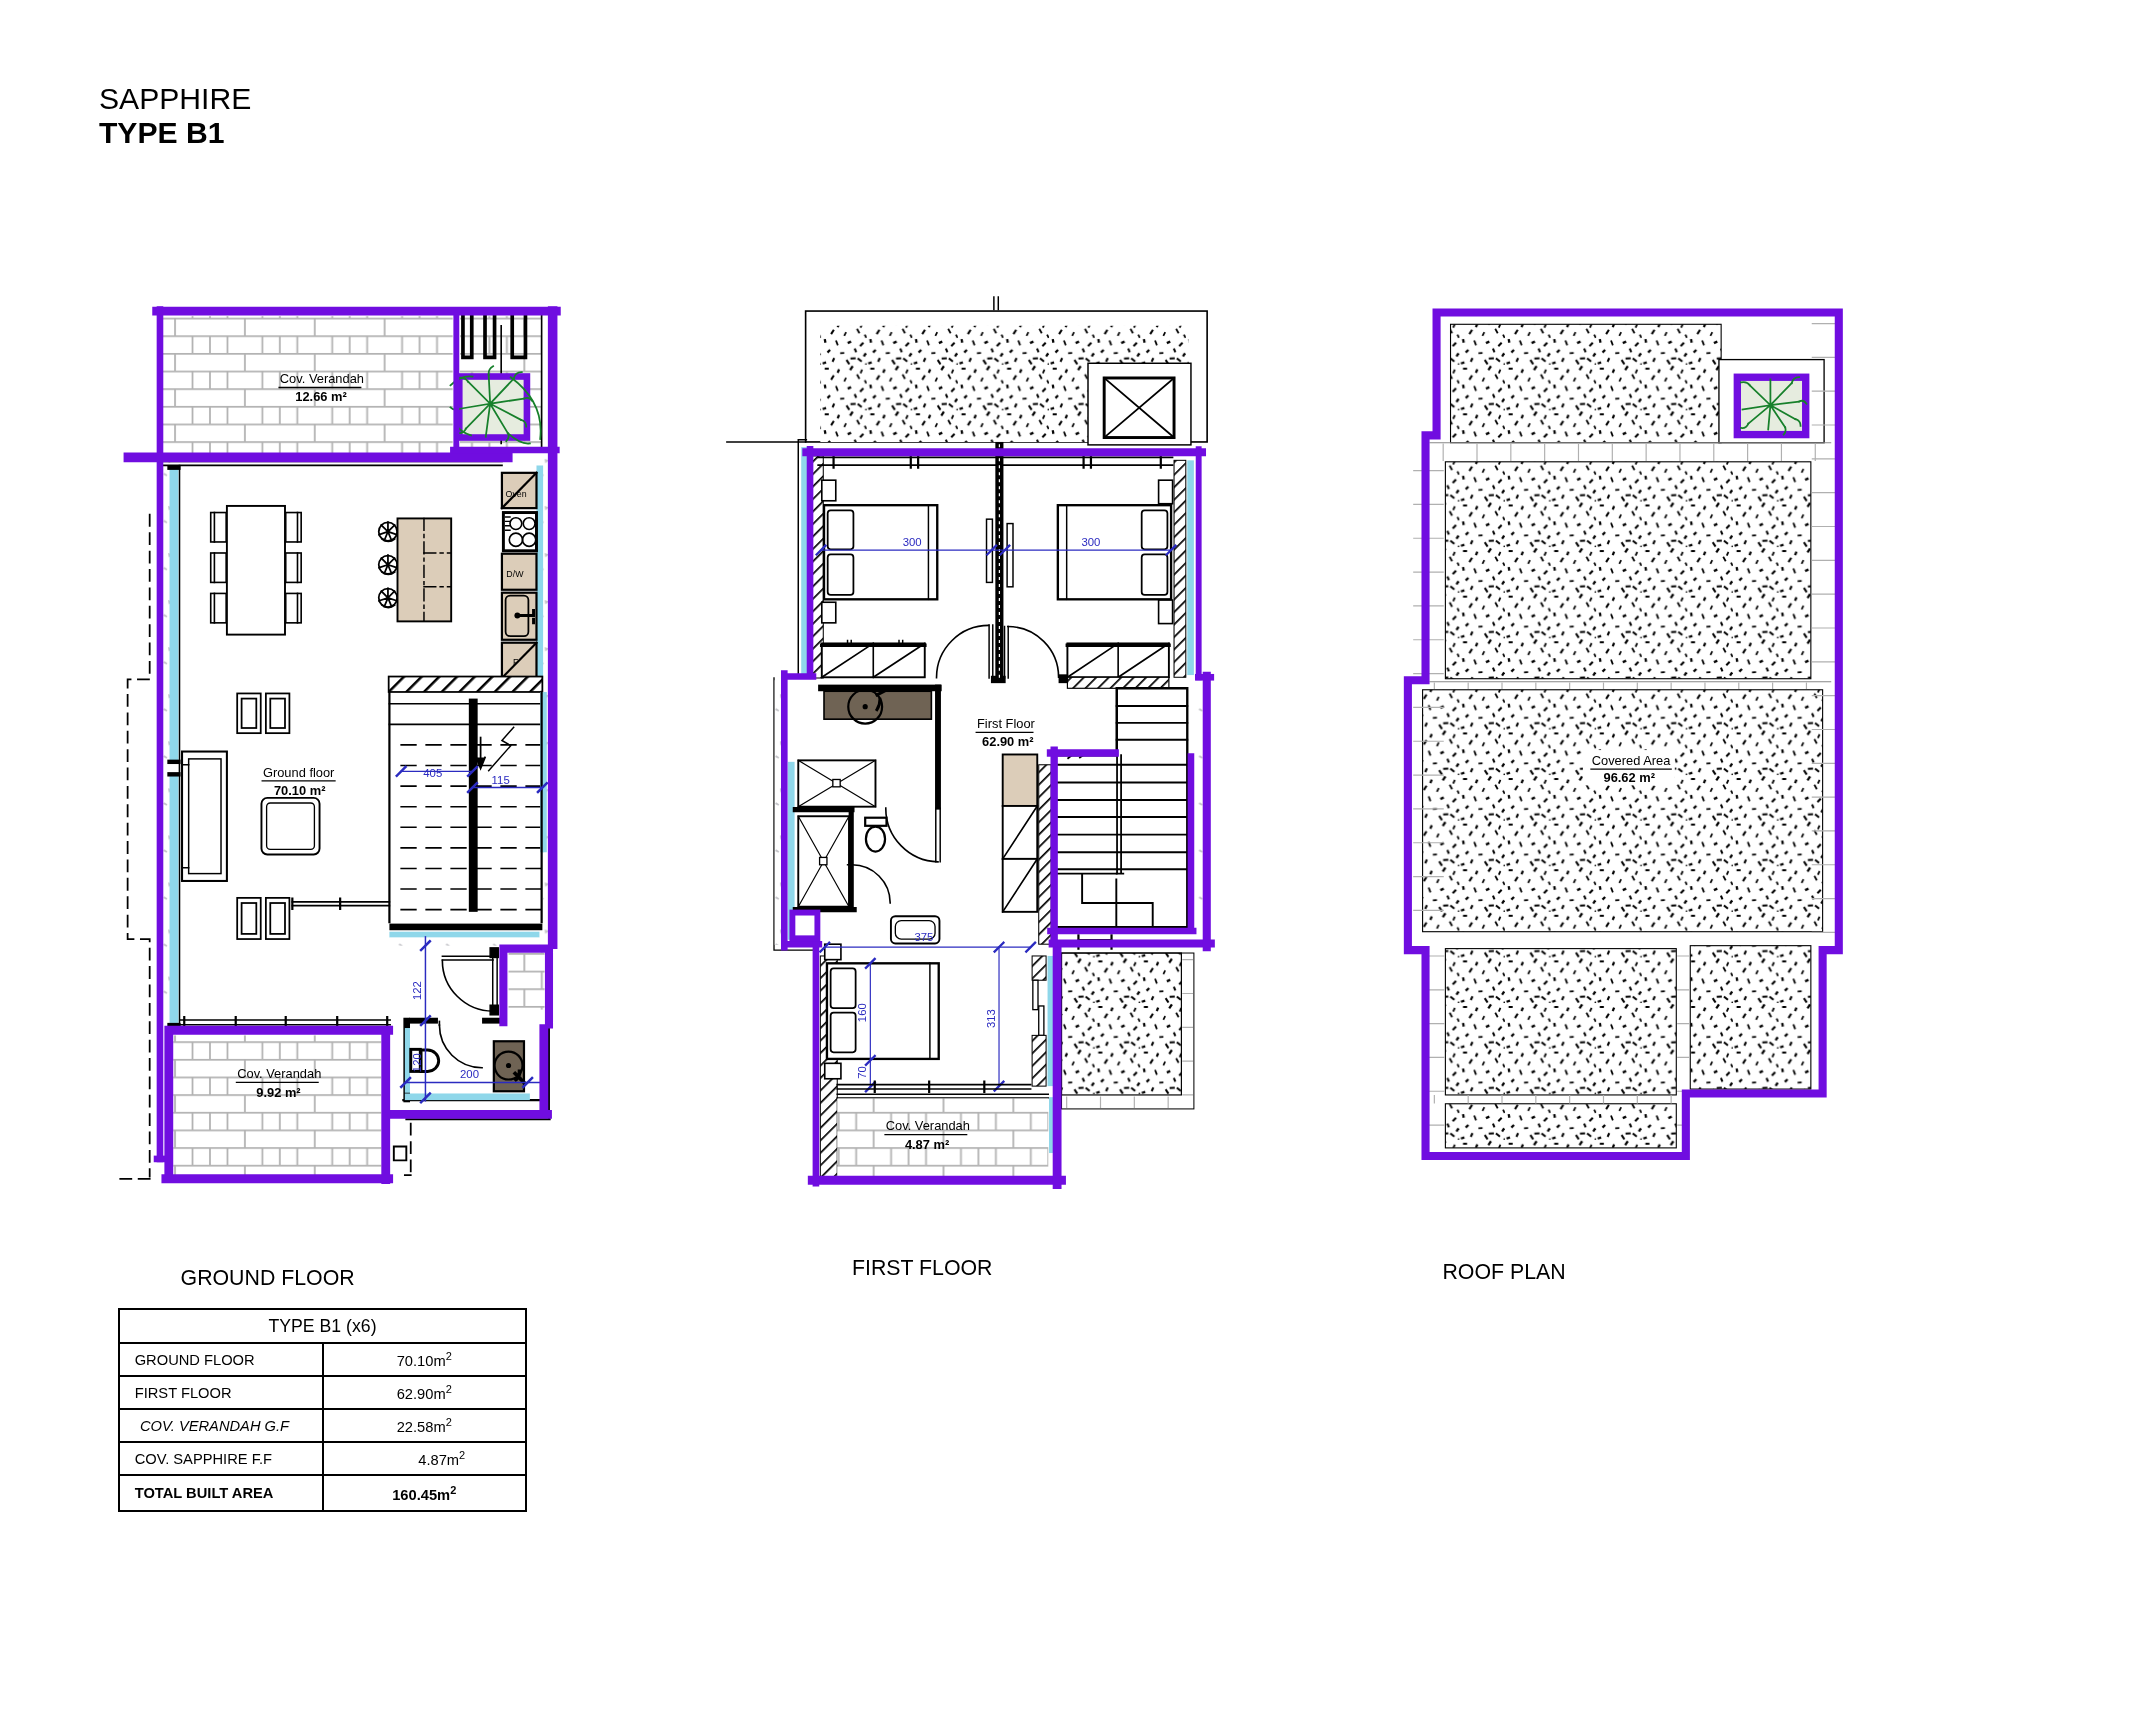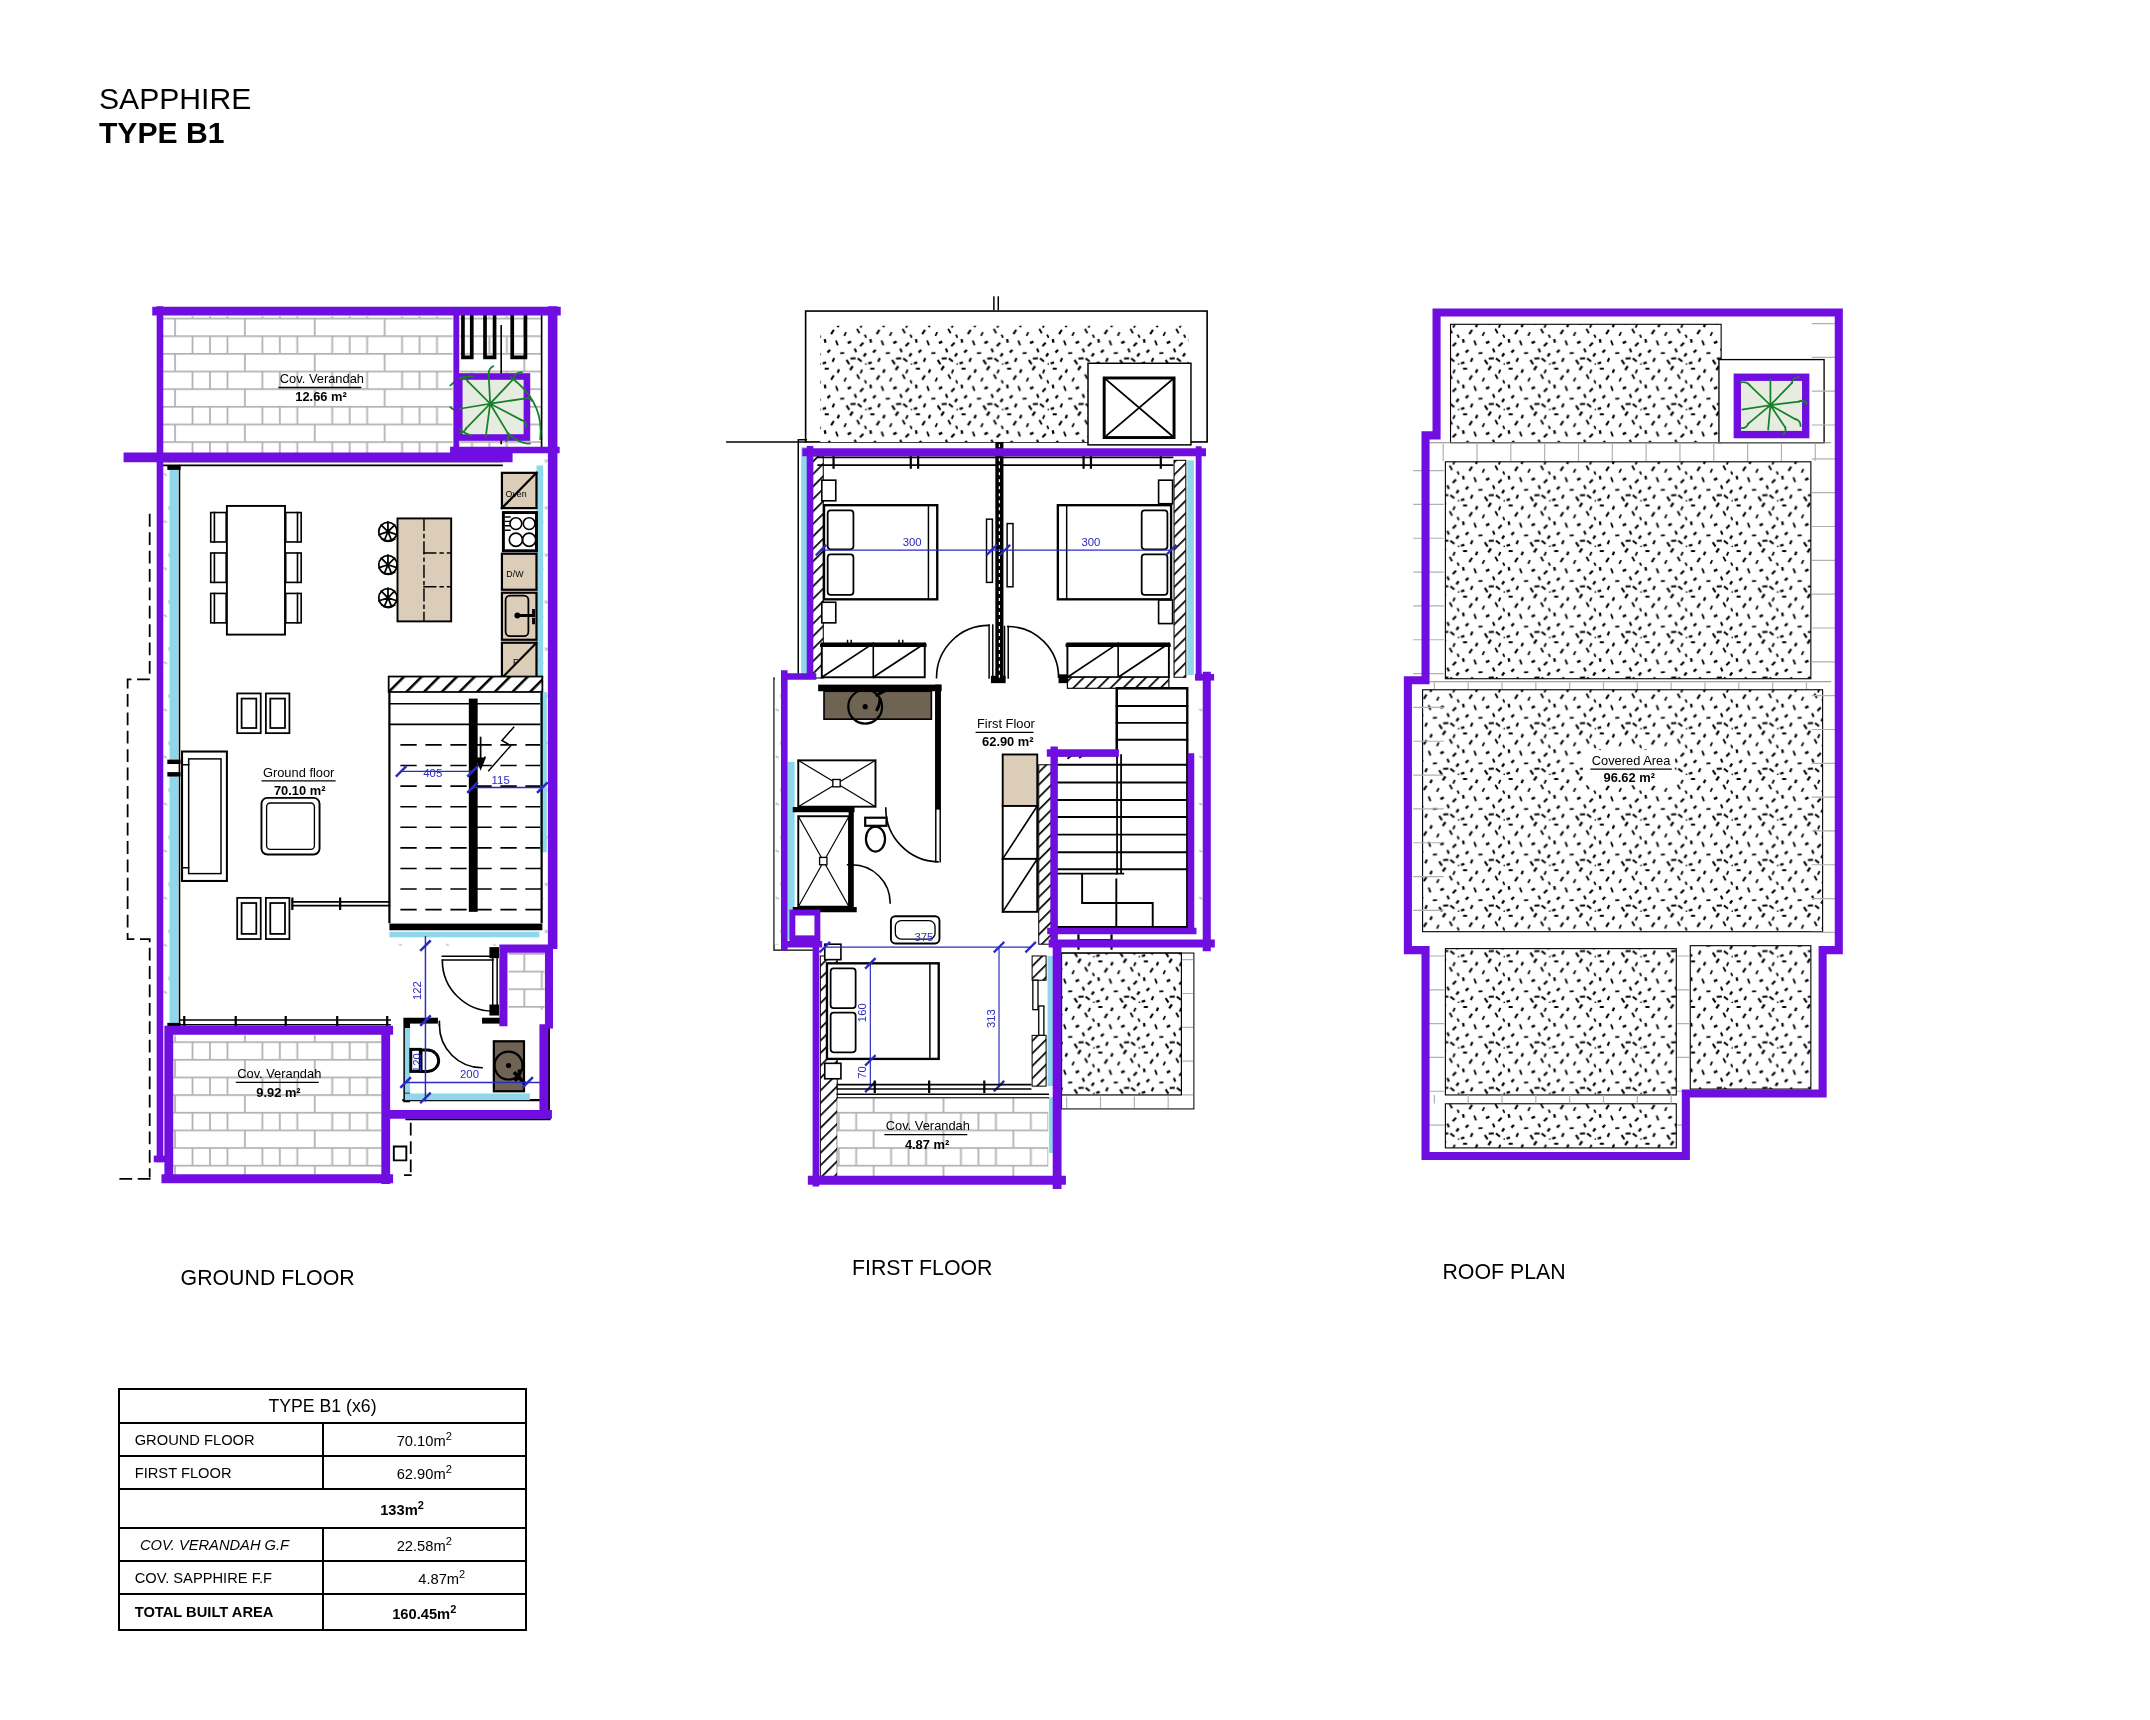--- a/index.html
+++ b/index.html
@@ -2,36 +2,33 @@
 <html style="font-size:11.8px"><head>
 <meta charset="utf-8">
 <style>
 html,body{margin:0;padding:0;background:#ffffff;}
 body{width:2151px;height:1720px;position:relative;font-family:"Liberation Sans",sans-serif;overflow:hidden;}
 .abs{position:absolute;}
 </style>
 </head>
 <body>
 
-<div class="abs" style="left:118px;top:1388px;">
+<div class="abs" style="left:118px;top:1308px;">
 <table style="border-collapse:collapse;width:409px;font-family:'Liberation Sans',sans-serif;font-size:14.7px;color:#000;table-layout:fixed;">
 <tbody>
         <tr>
           <td colspan="2" style="border:2.9px solid #000;height:30px;text-align:center;font-size:17.7px;">TYPE B1 (x6)</td>
         </tr>
 <tr>
           <td style="border:2.9px solid #000;width:177px;height:29px;padding-left:14.7px;white-space:nowrap;">GROUND FLOOR</td>
           <td style="border:2.9px solid #000;text-align:center;margin-top:48px;">70.10m<sup style="font-size:11px;">2</sup></td>
         </tr>
 <tr>
           <td style="border:2.9px solid #000;height:29px;padding-left:14.7px;white-space:nowrap;">FIRST FLOOR</td>
           <td style="border:2.9px solid #000;text-align:center;">62.90m<sup style="font-size:11px;">2</sup></td>
-        </tr>
-<tr>
-          <td colspan="2" style="border:2.9px solid #000;height:35px;text-align:center;font-weight:bold;padding-left:160px;">133m<sup style="font-size:11px;">2</sup></td>
         </tr>
 <tr>
           <td style="border:2.9px solid #000;height:29px;padding-left:20px;white-space:nowrap;font-style:italic;">COV. VERANDAH G.F</td>
           <td style="border:2.9px solid #000;text-align:center;">22.58m<sup style="font-size:11px;">2</sup></td>
         </tr>
 <tr>
           <td style="border:2.9px solid #000;height:29px;padding-left:14.7px;white-space:nowrap;">COV. SAPPHIRE F.F</td>
           <td style="border:2.9px solid #000;text-align:center;padding-left:36px;">4.87m<sup style="font-size:11px;">2</sup></td>
         </tr>
 <tr>

